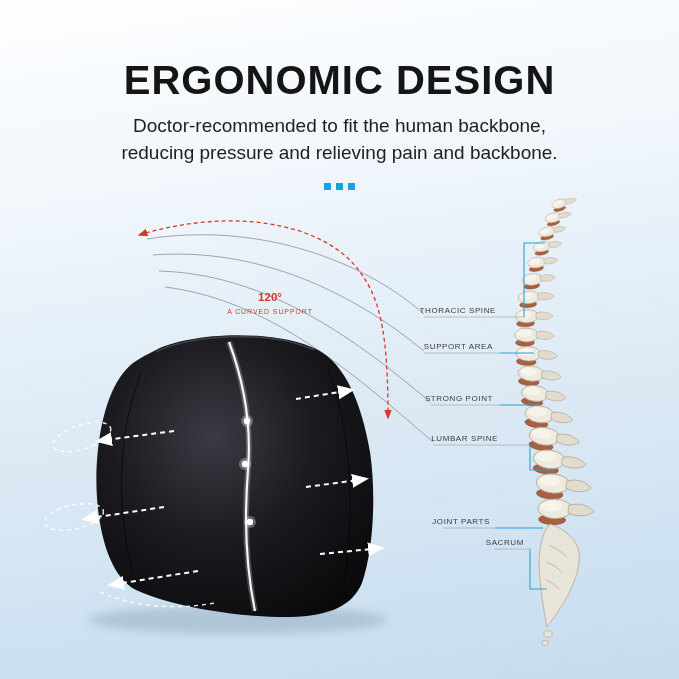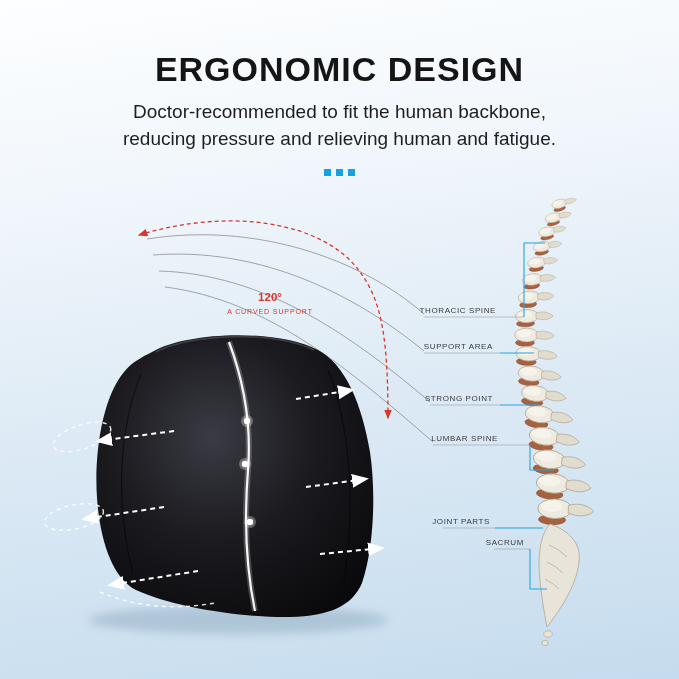--- a/index.html
+++ b/index.html
@@ -5,42 +5,42 @@
   html,body{margin:0;padding:0;background:#fff;}
   .page{
     position:relative;
     width:679px;height:679px;
     overflow:hidden;
     font-family:"Liberation Sans",sans-serif;
     background:linear-gradient(172deg,#fdfeff 0%,#f0f6fb 28%,#ddeaf5 58%,#c5dcee 100%);
   }
   .header{position:absolute;top:50px;left:0;right:0;text-align:center;z-index:2;}
   .header h1{
-    margin:0;font-weight:700;font-size:34px;letter-spacing:1px;color:#151515;
+    margin:8px;font-weight:700;font-size:40px;letter-spacing:1px;color:#151515;
     font-family:"Liberation Sans",sans-serif;
   }
   .sub{
     margin:10px 0 0;font-size:19px;line-height:1.42;color:#1e1e1e;
   }
   .dots{margin-top:16px;display:flex;justify-content:center;gap:5px;}
   .dot{width:7px;height:7px;background:#14a3df;}
   svg.diagram{position:absolute;left:0;top:0;width:679px;height:679px;z-index:1;}
   text.spine-label{font-family:"Liberation Sans",sans-serif;font-size:8px;letter-spacing:.6px;fill:#3a3a3a;}
   text.angle{font-family:"Liberation Sans",sans-serif;font-size:11.5px;font-weight:700;fill:#da362a;}
   text.angle-cap{font-family:"Liberation Sans",sans-serif;font-size:7px;letter-spacing:.9px;fill:#da362a;}
 </style>
 </head>
 <body>
 
 <div class="page">
 
   <div class="header">
     <h1>ERGONOMIC DESIGN</h1>
     <p class="sub"><span>Doctor-recommended to fit the human backbone,</span><br>
-    <span>reducing pressure and relieving human and fatigue.</span></p>
+    <span>reducing pressure and relieving pain and backbone.</span></p>
     <div class="dots">
       <span class="dot"></span>
       <span class="dot"></span>
       <span class="dot"></span>
     </div>
   </div>
 
   <svg class="diagram" viewBox="0 0 679 679">
     <defs>
       <radialGradient id="pillowGrad" cx="42%" cy="36%" r="80%">

